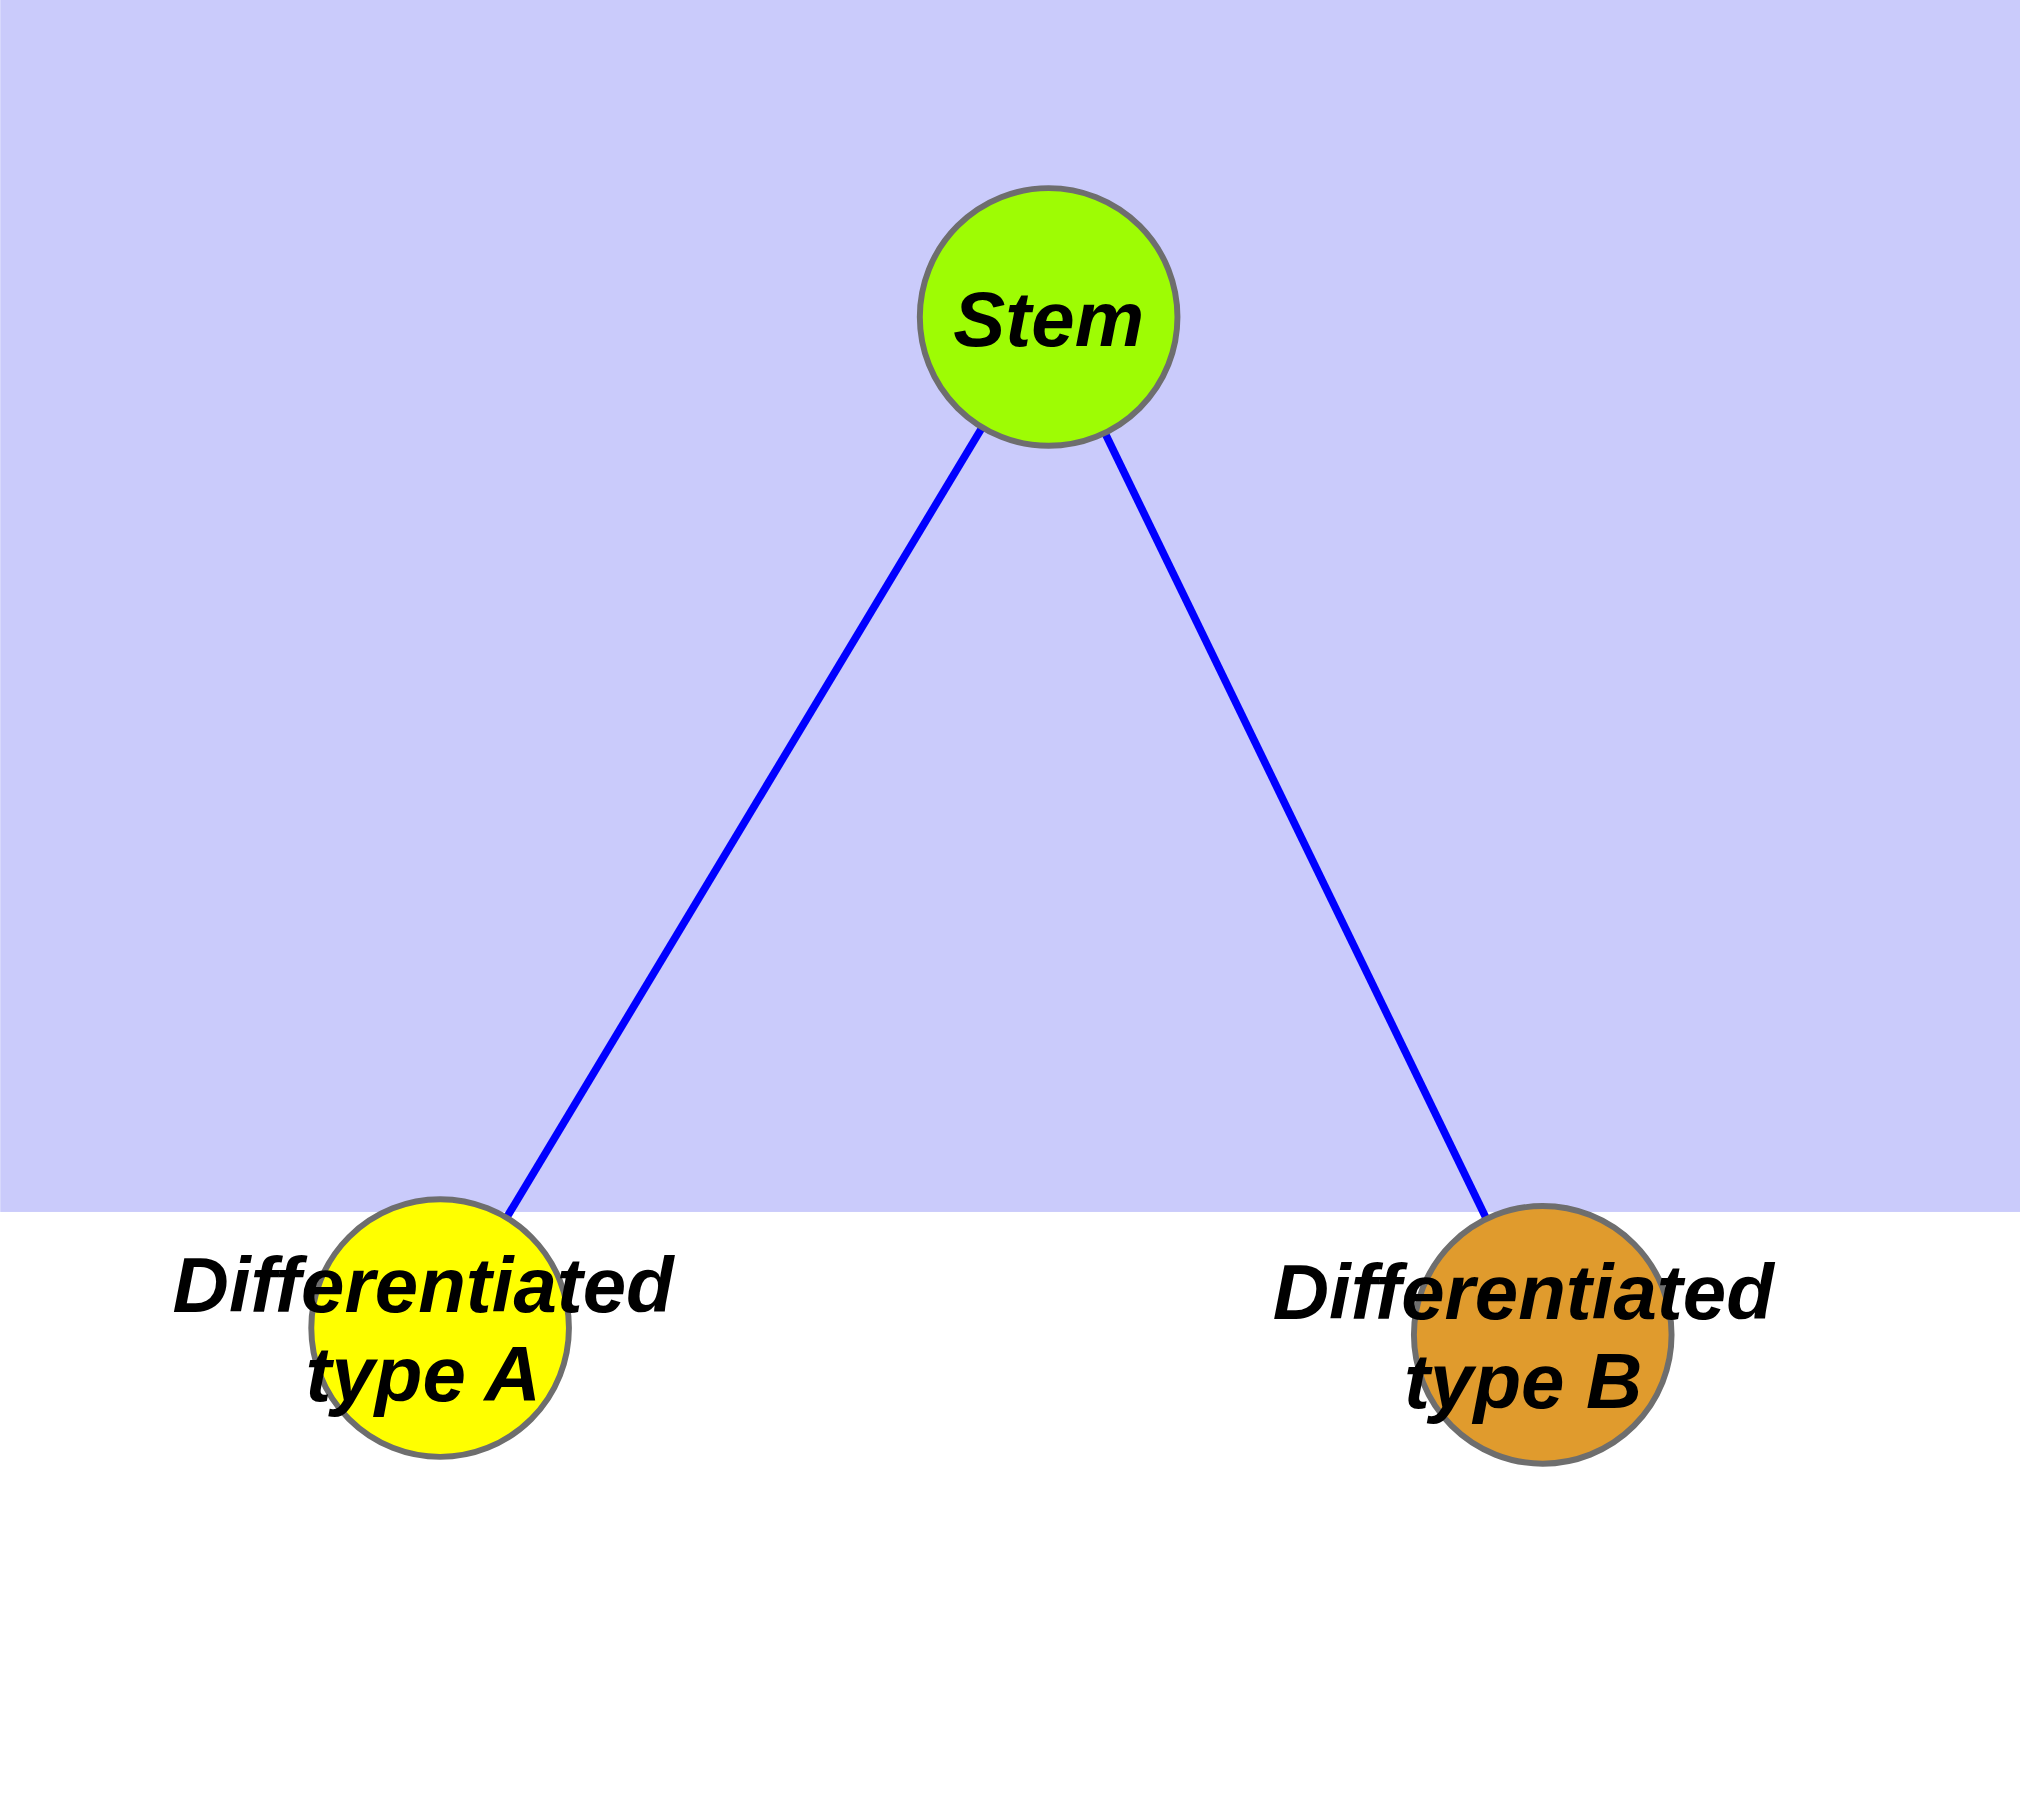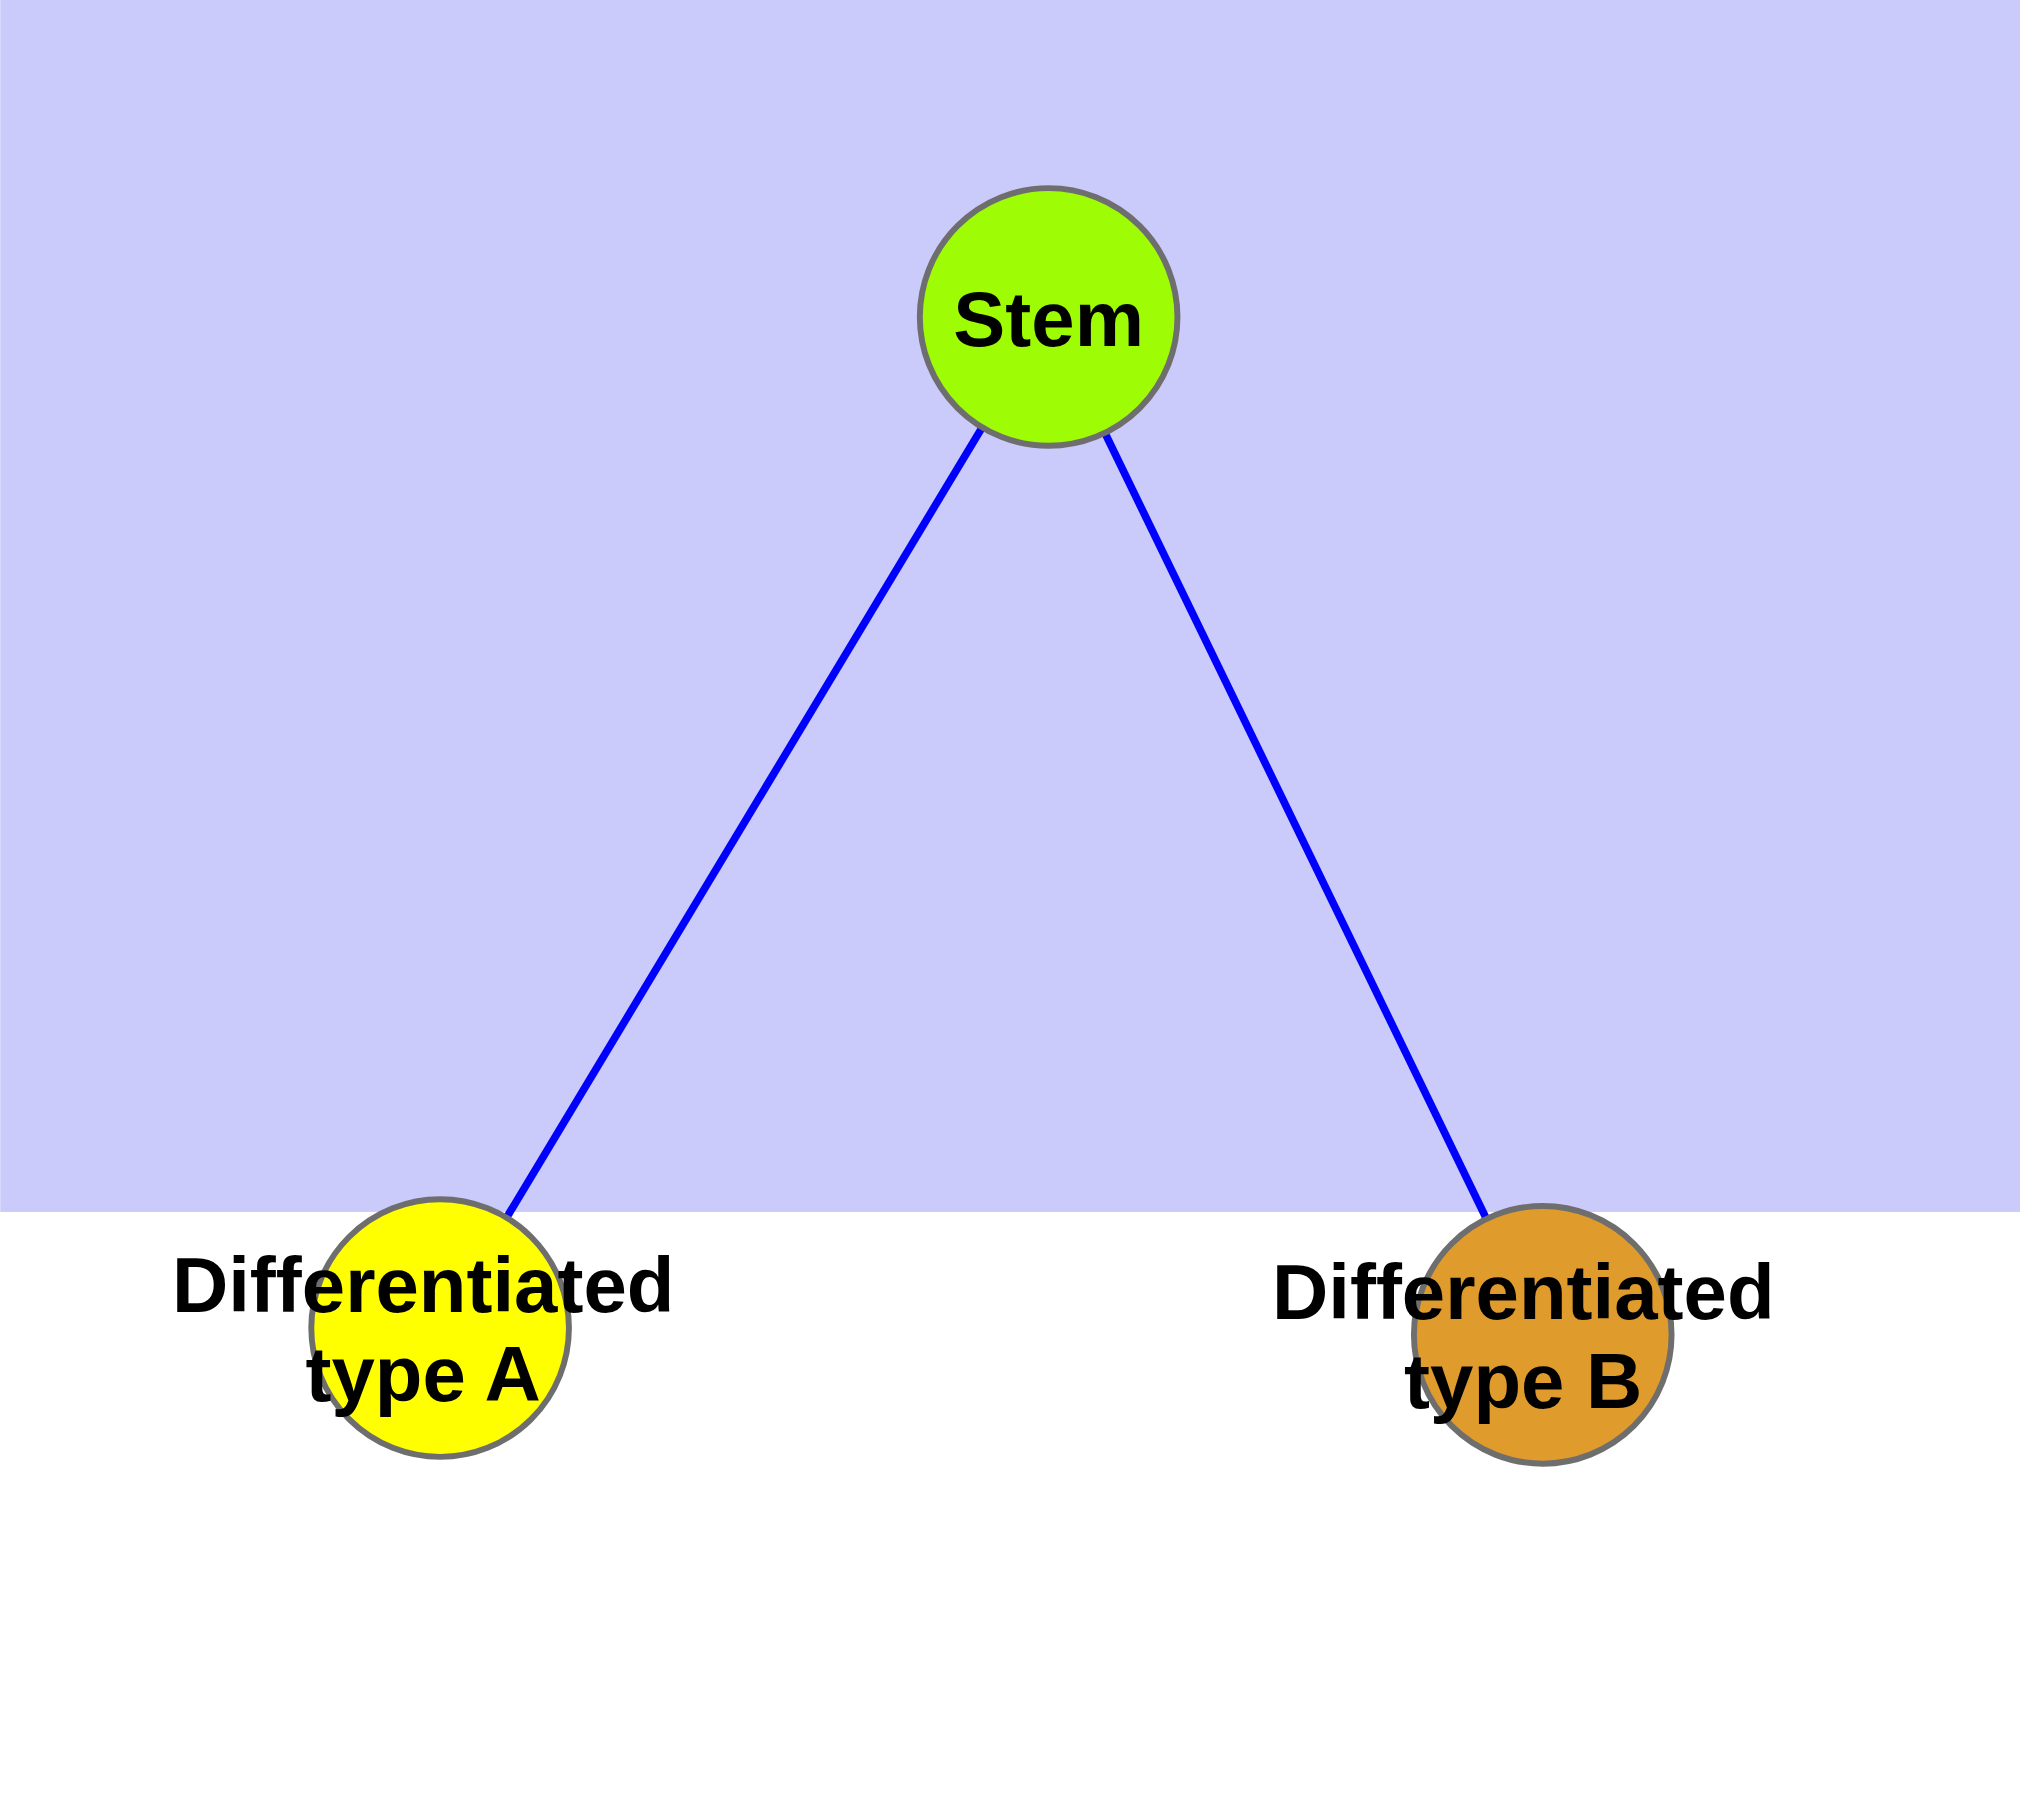--- a/index.html
+++ b/index.html
@@ -6,20 +6,21 @@
     margin: 0;
     padding: 0;
     background: #ffffff;
   }
   #canvas {
     position: relative;
     width: 2021px;
     height: 1812px;
     overflow: hidden;
     font-family: "Liberation Sans", sans-serif;
+    font-style: italic;
   }
   #graph-svg {
     position: absolute;
     top: 0;
     left: 0;
     width: 2021px;
     height: 1812px;
     display: block;
   }
   .node-label {

